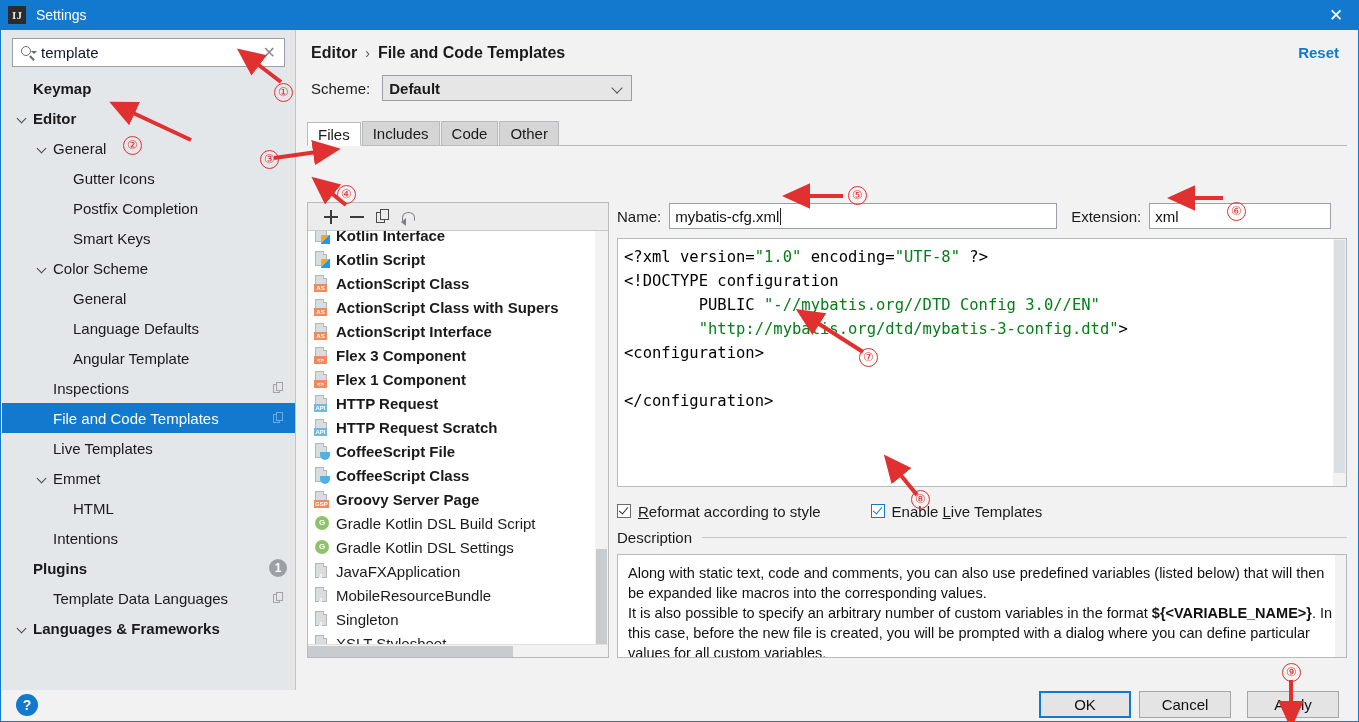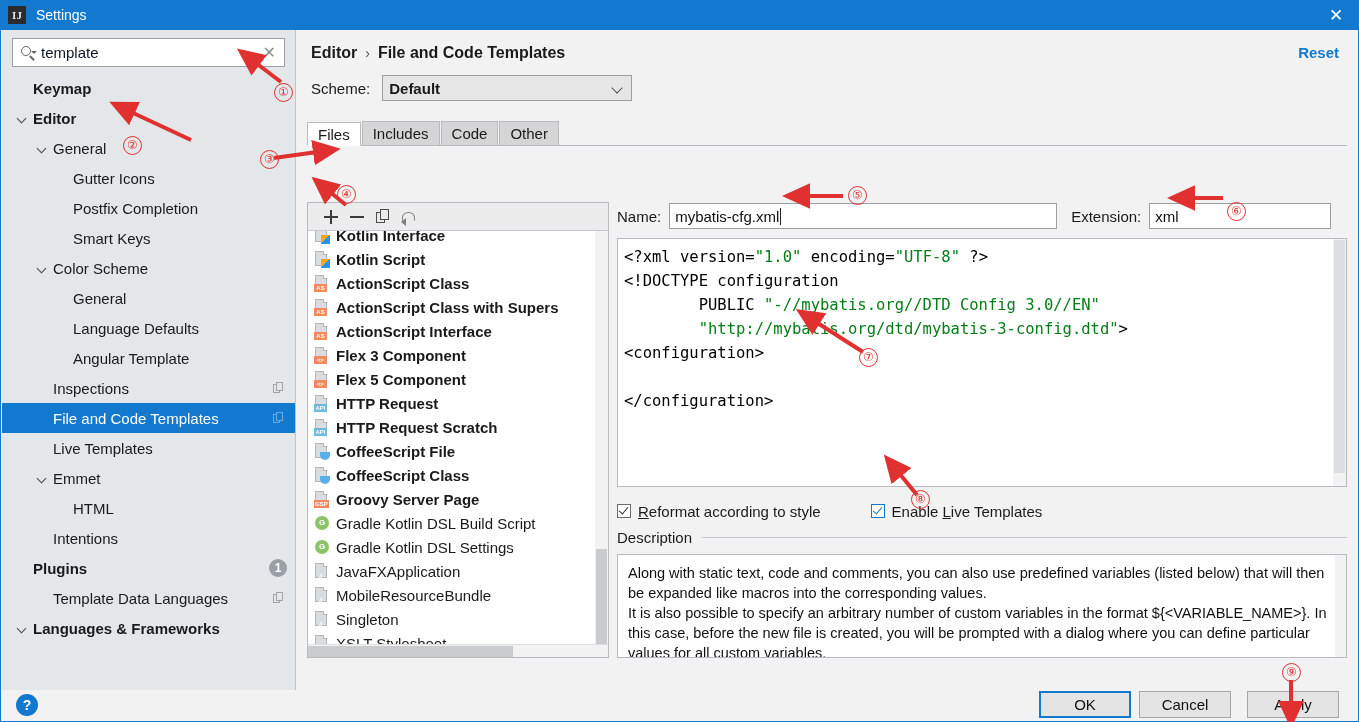--- a/index.html
+++ b/index.html
@@ -228,21 +228,21 @@
   .cbx.focus .tick{ border-color:#1279cf;}
   .ul{ text-decoration:underline; }
   #chk2wrap{ margin-left:50px; display:flex;align-items:center;}
 
   #desclbl{ display:flex;align-items:center;font-size:15px;margin-top:2px;}
   #desclbl .line{ flex:1;height:1px;background:#c7cacc;margin-left:10px;}
   #descbox{
     margin-top:8px;flex:1;background:#fff;border:1px solid #b7bbbe;position:relative;overflow:hidden;
   }
   #desctext{ padding:8px 10px;font-size:14.5px;line-height:20px;color:#111;}
-  #desctext b{ font-weight:normal;}
+  #desctext b{ font-weight:bold;}
   #descvscroll{position:absolute;right:0;top:0;width:11px;bottom:0;background:#f2f2f2;}
 
   
   #bottombar{ position:absolute;left:1px;right:1px;bottom:0;height:31px;background:#f2f2f2;}
   #helpbtn{
     position:absolute;left:14px;top:4px;width:22px;height:22px;border-radius:50%;
     background:#1279cf;color:#fff;font-weight:bold;font-size:14px;
     display:flex;align-items:center;justify-content:center;
   }
   .dlgbtn{
@@ -473,21 +473,21 @@
                   <span class="tag fx">&lt;&gt;</span>
                 </span>
                 <span>Flex 3 Component</span>
               </div>
               <div class="lrow bold">
                 <span class="fileic">
                   <span class="pg"></span>
                   <span class="fold"></span>
                   <span class="tag fx">&lt;&gt;</span>
                 </span>
-                <span>Flex 5 Component</span>
+                <span>Flex 1 Component</span>
               </div>
               <div class="lrow bold">
                 <span class="fileic">
                   <span class="pg"></span>
                   <span class="fold"></span>
                   <span class="tag api">API</span>
                 </span>
                 <span>HTTP Request</span>
               </div>
               <div class="lrow bold">

